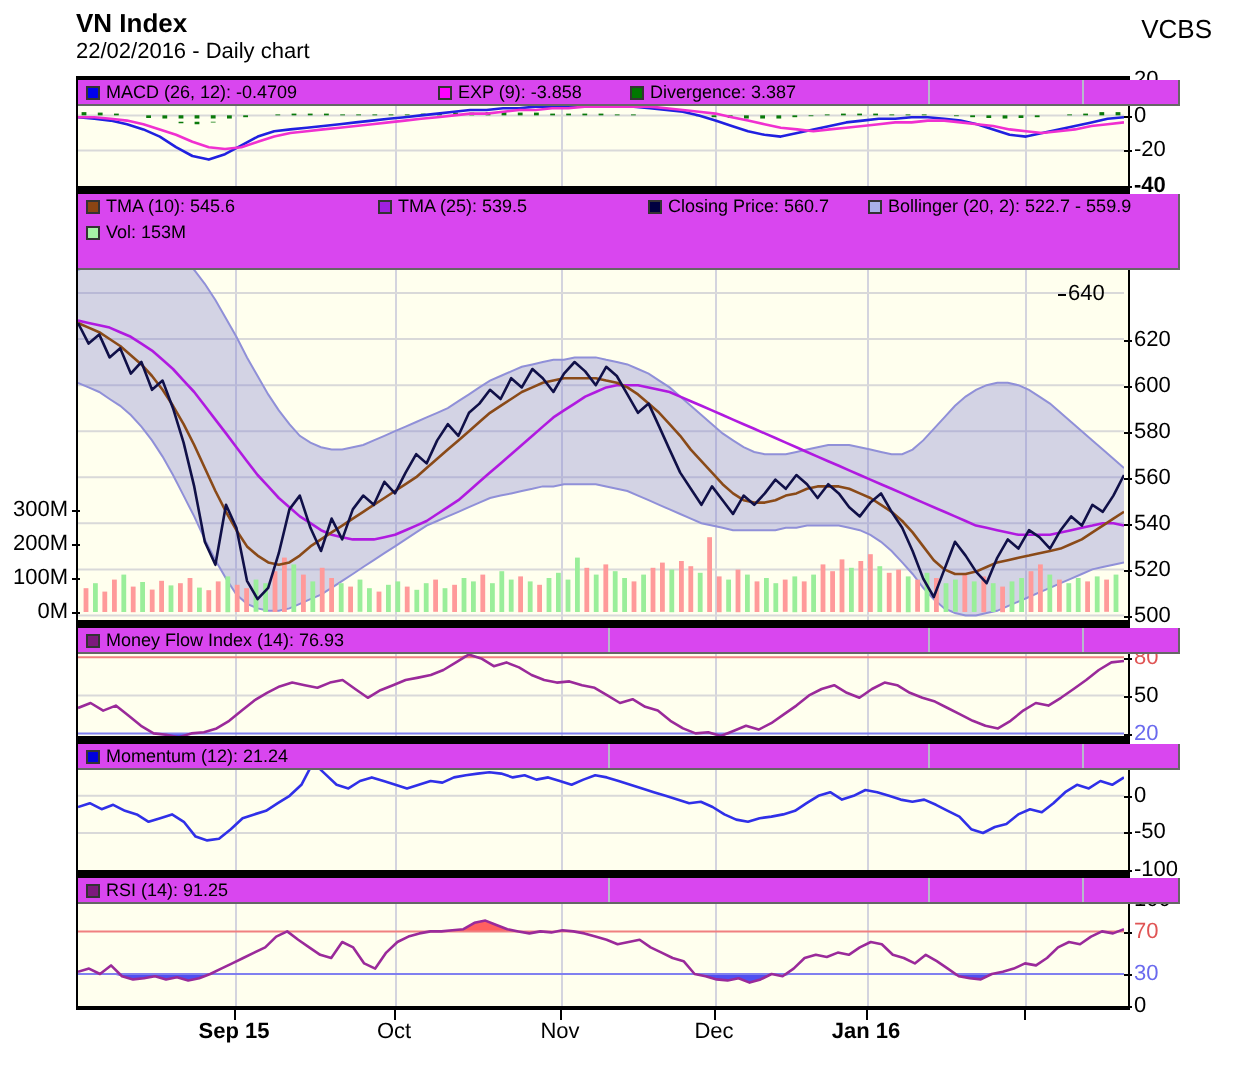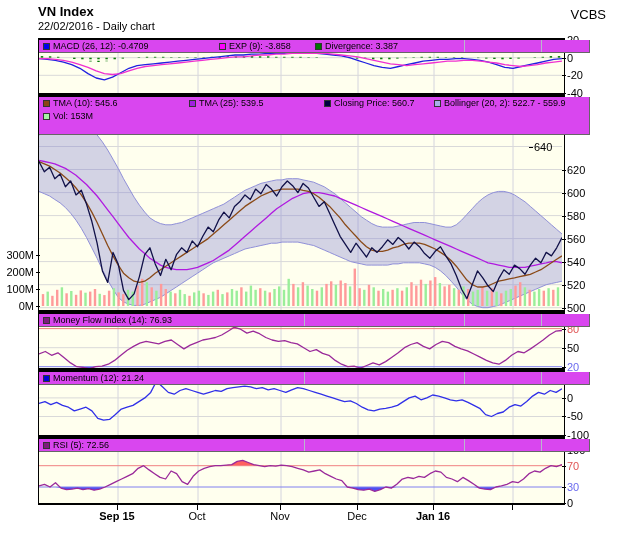--- a/index.html
+++ b/index.html
@@ -354,30 +354,30 @@
           <path d="M0.0,46.9L5.5,45.3L11.0,48.0L16.5,43.7L22.0,49.1L27.5,50.7L33.0,50.1L38.5,49.1L44.0,50.7L49.5,49.6L55.1,51.2L60.6,50.1L66.1,48.0L71.6,45.3L77.1,42.7L82.6,40.0L88.1,37.3L93.6,34.7L99.1,29.3L104.6,26.7L110.1,30.9L115.6,34.7L121.1,38.4L126.6,40.0L132.1,32.0L137.6,34.7L143.1,42.7L148.6,45.3L154.1,37.3L159.7,32.0L165.2,29.3L170.7,27.7L176.2,26.7L181.7,26.7L187.2,26.1L192.7,25.6L198.2,22.4L203.7,21.3L209.2,23.5L214.7,25.6L220.2,26.7L225.7,27.7L231.2,26.7L236.7,27.2L242.2,26.1L247.7,26.7L253.2,27.7L258.7,29.3L264.3,30.9L269.8,33.1L275.3,32.0L280.8,30.9L286.3,34.7L291.8,37.3L297.3,40.0L302.8,41.6L308.3,48.0L313.8,49.1L319.3,50.7L324.8,51.2L330.3,50.1L335.8,52.3L341.3,50.7L346.8,48.0L352.3,49.1L357.8,45.3L363.3,40.0L368.9,38.4L374.4,39.5L379.9,37.3L385.4,38.4L390.9,34.7L396.4,32.0L401.9,33.1L407.4,38.4L412.9,40.0L418.4,42.7L423.9,38.4L429.4,41.6L434.9,45.3L440.4,49.1L445.9,50.1L451.4,50.7L456.9,48.0L462.4,46.9L467.9,45.3L473.5,42.7L479.0,43.7L484.5,40.0L490.0,34.7L495.5,32.0L501.0,33.1L506.5,29.3L512.0,26.7L517.5,27.7L523.0,25.6" fill="none" stroke="#9a2a9a" stroke-width="1.3" stroke-linejoin="round"></path>
         </svg>
       </div>
       <div class="legend-strip" style="top: 401px; width: 551px; height: 13px;">
         <div class="sep" style="left: 265px;"></div>
         <div class="sep" style="left: 425px;"></div>
         <div class="sep" style="left: 502px;"></div>
         <div class="legend-row">
           <div class="legend-item" style="left: 4px;">
             <span class="swatch" style="background: rgb(125, 26, 125);"></span>
-            <span>RSI (5): 72.56</span>
+            <span>RSI (14): 91.25</span>
           </div>
         </div>
       </div>
     </div>
   <div id="ylabels">
       <div class="ylab" style="left: 567px; top: 34px; color: rgb(0, 0, 0);">20</div>
       <div class="ylab" style="left: 567px; top: 51.6667px; color: rgb(0, 0, 0);">0</div>
       <div class="ylab" style="left: 567px; top: 69.3333px; color: rgb(0, 0, 0);">-20</div>
-      <div class="ylab" style="left: 567px; top: 87px; color: rgb(0, 0, 0);">-40</div>
+      <div class="ylab" style="left: 567px; top: 87px; color: rgb(0, 0, 0); font-weight: bold;">-40</div>
       <div class="ylab" style="left: 567px; top: 117.481px; color: rgb(0, 0, 0);">660</div>
       <div class="ylab" style="left: 534px; top: 140.508px; color: rgb(0, 0, 0);">640</div>
       <div class="ylab" style="left: 567px; top: 163.535px; color: rgb(0, 0, 0);">620</div>
       <div class="ylab" style="left: 567px; top: 186.562px; color: rgb(0, 0, 0);">600</div>
       <div class="ylab" style="left: 567px; top: 209.589px; color: rgb(0, 0, 0);">580</div>
       <div class="ylab" style="left: 567px; top: 232.616px; color: rgb(0, 0, 0);">560</div>
       <div class="ylab" style="left: 567px; top: 255.643px; color: rgb(0, 0, 0);">540</div>
       <div class="ylab" style="left: 567px; top: 278.67px; color: rgb(0, 0, 0);">520</div>
       <div class="ylab" style="left: 567px; top: 301.697px; color: rgb(0, 0, 0);">500</div>
       <div class="ylab" style="left: 567px; top: 322.612px; color: rgb(224, 85, 85);">80</div>

